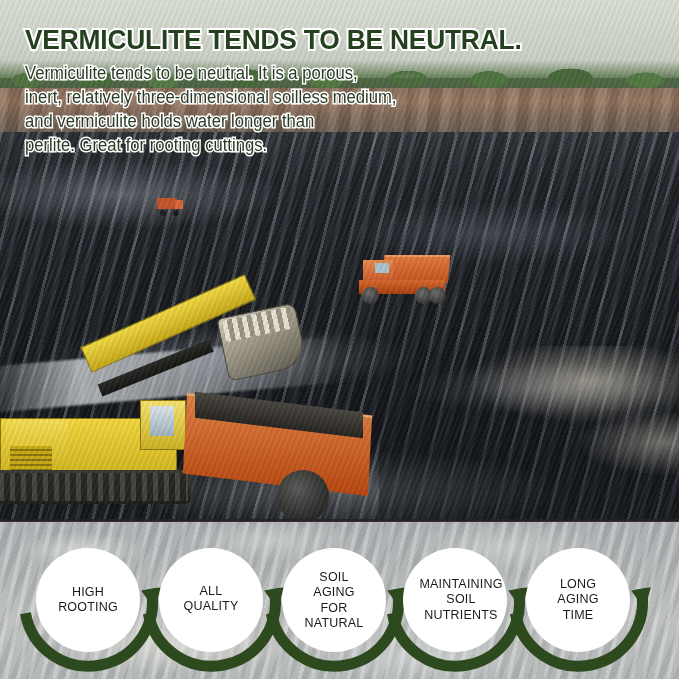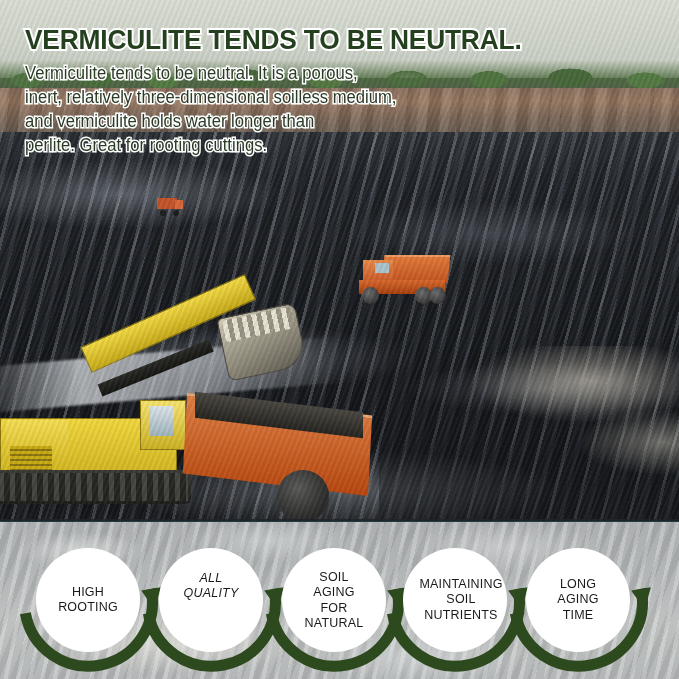--- a/index.html
+++ b/index.html
@@ -3,21 +3,21 @@
 <meta charset="utf-8">
 <title>Vermiculite Infographic</title>
 <style>
   html,body{margin:0;padding:0;background:#fff;}
   body{font-family:"Liberation Sans","DejaVu Sans",sans-serif;}
 
   .stage{
     position:relative;
     width:679px;height:679px;
     overflow:hidden;
-    background:#14b8a6;
+    background:#ec4899;
   }
 
   
   .photo{
     position:absolute;left:0;top:0;width:679px;height:521px;
     overflow:hidden;
     background:#2a2d31;
   }
   
   .sky{
@@ -387,21 +387,21 @@
           <circle cx="455" cy="78" r="52" fill="#ffffff"></circle>
           <circle cx="578" cy="78" r="52" fill="#ffffff"></circle>
         </g>
     </svg>
 
     <div id="label-layer">
         <div class="node-label" style="left: 88px; top: 78px;">
           <div>HIGH</div>
           <div>ROOTING</div>
         </div>
-        <div class="node-label" style="left: 211px; top: 64px; font-style: italic;">
+        <div class="node-label" style="left: 211px; top: 77px;">
           <div>ALL</div>
           <div>QUALITY</div>
         </div>
         <div class="node-label" style="left: 334px; top: 78px;">
           <div>SOIL</div>
           <div>AGING</div>
           <div>FOR</div>
           <div>NATURAL</div>
         </div>
         <div class="node-label" style="left: 455px; top: 78px; padding-left: 12px;">

